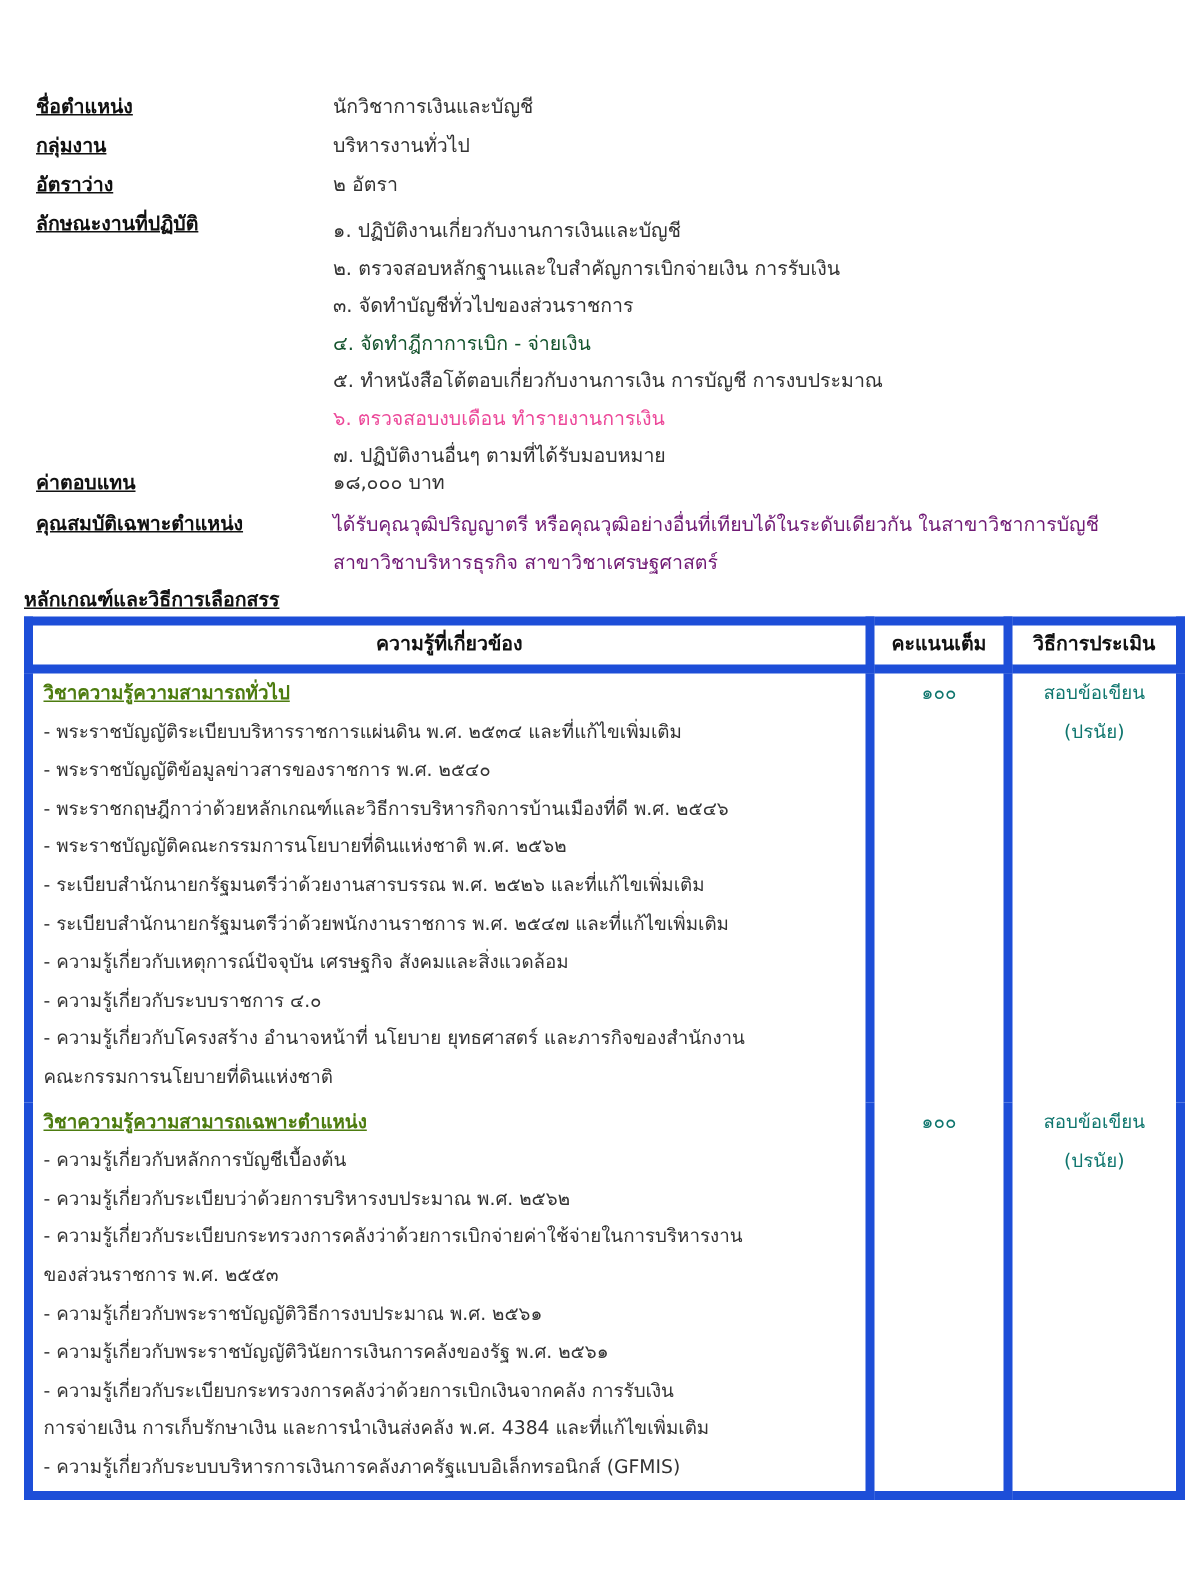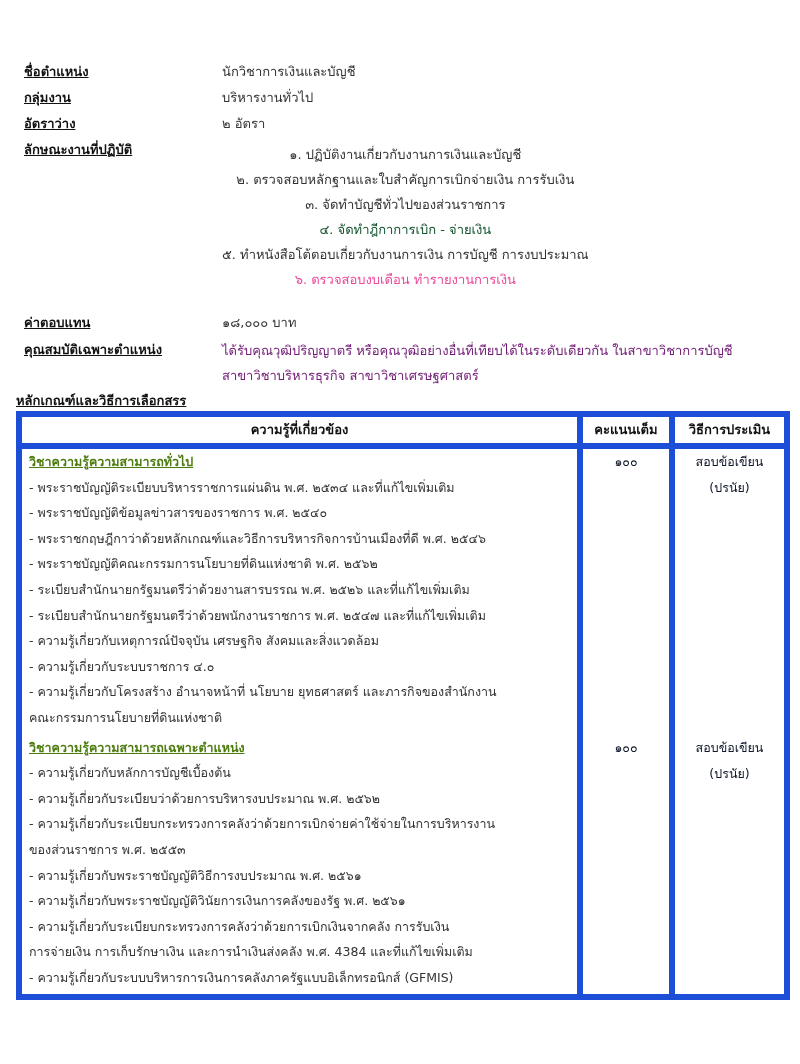--- a/index.html
+++ b/index.html
@@ -7,41 +7,41 @@
     width: 800px; height: 1064px; position: relative; overflow: hidden;
     font-family: "DejaVu Sans", "Liberation Sans", sans-serif;
     color: #1f1f1f;
   }
   .txt { font-size: 13px; line-height: 25px; white-space: nowrap; }
   .lbl { font-weight: bold; text-decoration: underline; color: #111; }
   .info { position: absolute; left: 24px; }
   .info-row { position: absolute; left: 0; width: 780px; height: 25px; }
   .info-row .k { position: absolute; left: 0; top: 0; }
   .info-row .v { position: absolute; left: 198px; top: 0; color: #333; }
-  .duties { position: absolute; left: 222px; top: 142px; text-align: center; }
+  .duties { position: absolute; left: 222px; top: 142px; }
   .duty { height: 25px; }
   .qual { position: absolute; left: 222px; top: 338px; width: 570px; color: #701a75; }
   .qual div { height: 25px; }
   .section-title { position: absolute; left: 16px; top: 388px; }
 
   table.crit {
     position: absolute; left: 16px; top: 411px; width: 768px;
     border-collapse: collapse; table-layout: fixed;
   }
   table.crit td, table.crit th {
     border: 6px solid #1d4ed8; padding: 0; vertical-align: top;
   }
   table.crit th {
     height: 26px; font-weight: bold; font-size: 13px; text-align: center;
     color: #111; line-height: 26px;
   }
   .kcell { padding-left: 7px !important; padding-bottom: 4px !important; }
   .kline { font-size: 12.5px; line-height: 25.6px; white-space: nowrap; color: #333; }
   .kline.head { font-weight: bold; text-decoration: underline; color: #4d7c0f; }
-  .center { text-align: center; color: #0f172a; font-size: 12.5px; line-height: 26px; margin-left: 44px; }
+  .center { text-align: center; color: #0f766e; font-size: 12.5px; line-height: 26px; margin-left: 44px; }
 </style>
 </head>
 <body>
 
 <div class="info">
   <div class="info-row" style="top:59px;">
     <span class="k txt lbl">ชื่อตำแหน่ง</span>
     <span class="v txt">นักวิชาการเงินและบัญชี</span>
   </div>
   <div class="info-row" style="top:85px;">
@@ -64,20 +64,21 @@
   </div>
 </div>
 
 <div class="duties">
   <div class="duty txt" style="color:#333">๑. ปฏิบัติงานเกี่ยวกับงานการเงินและบัญชี</div>
   <div class="duty txt" style="color:#333">๒. ตรวจสอบหลักฐานและใบสำคัญการเบิกจ่ายเงิน การรับเงิน</div>
   <div class="duty txt" style="color:#333">๓. จัดทำบัญชีทั่วไปของส่วนราชการ</div>
   <div class="duty txt" style="color:#14532d">๔. จัดทำฎีกาการเบิก - จ่ายเงิน</div>
   <div class="duty txt" style="color:#333">๕. ทำหนังสือโต้ตอบเกี่ยวกับงานการเงิน การบัญชี การงบประมาณ</div>
   <div class="duty txt" style="color:#ec4899">๖. ตรวจสอบงบเดือน ทำรายงานการเงิน</div>
+  <div class="duty txt" style="color:#333">๗. ปฏิบัติงานอื่นๆ ตามที่ได้รับมอบหมาย</div>
 </div>
 
 <div class="qual">
   <div class="txt">ได้รับคุณวุฒิปริญญาตรี หรือคุณวุฒิอย่างอื่นที่เทียบได้ในระดับเดียวกัน ในสาขาวิชาการบัญชี</div>
   <div class="txt">สาขาวิชาบริหารธุรกิจ สาขาวิชาเศรษฐศาสตร์</div>
 </div>
 
 <div class="section-title txt lbl">หลักเกณฑ์และวิธีการเลือกสรร</div>
 
 <table class="crit">

